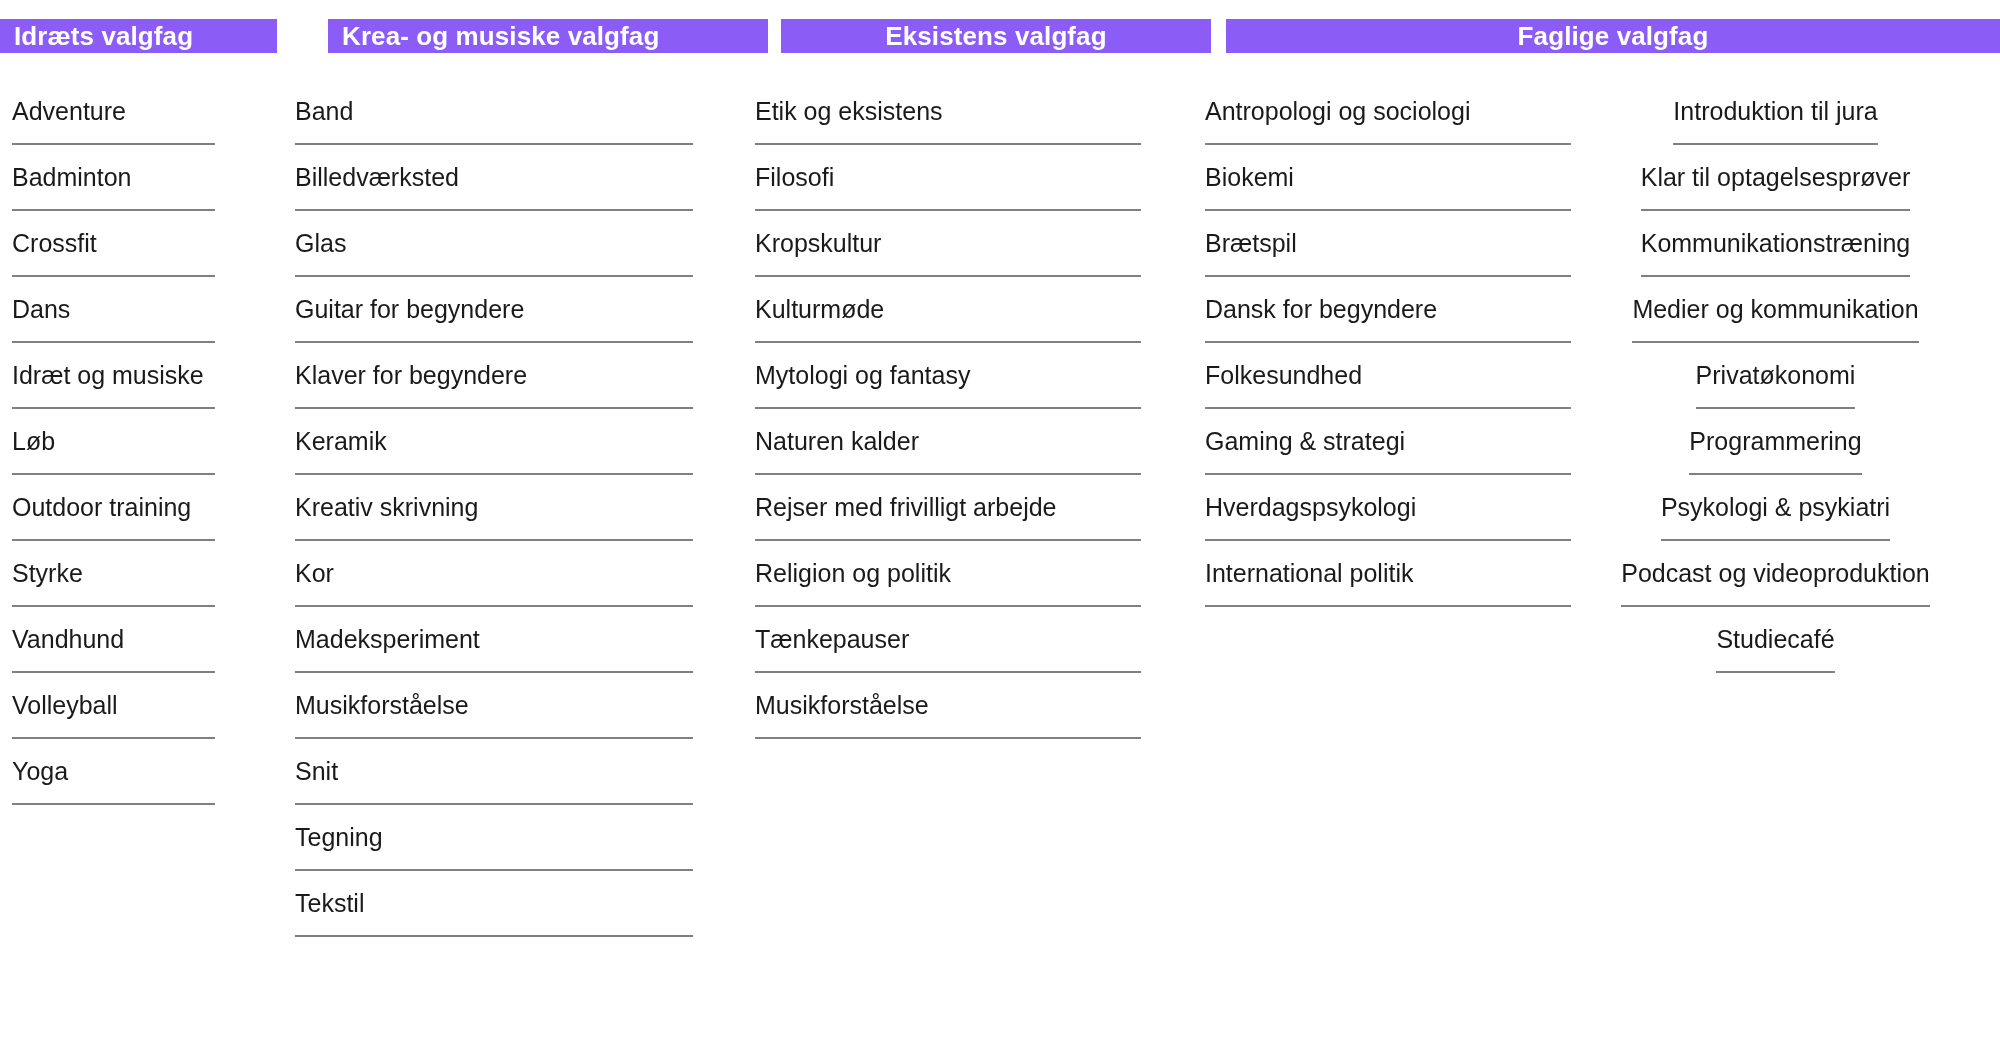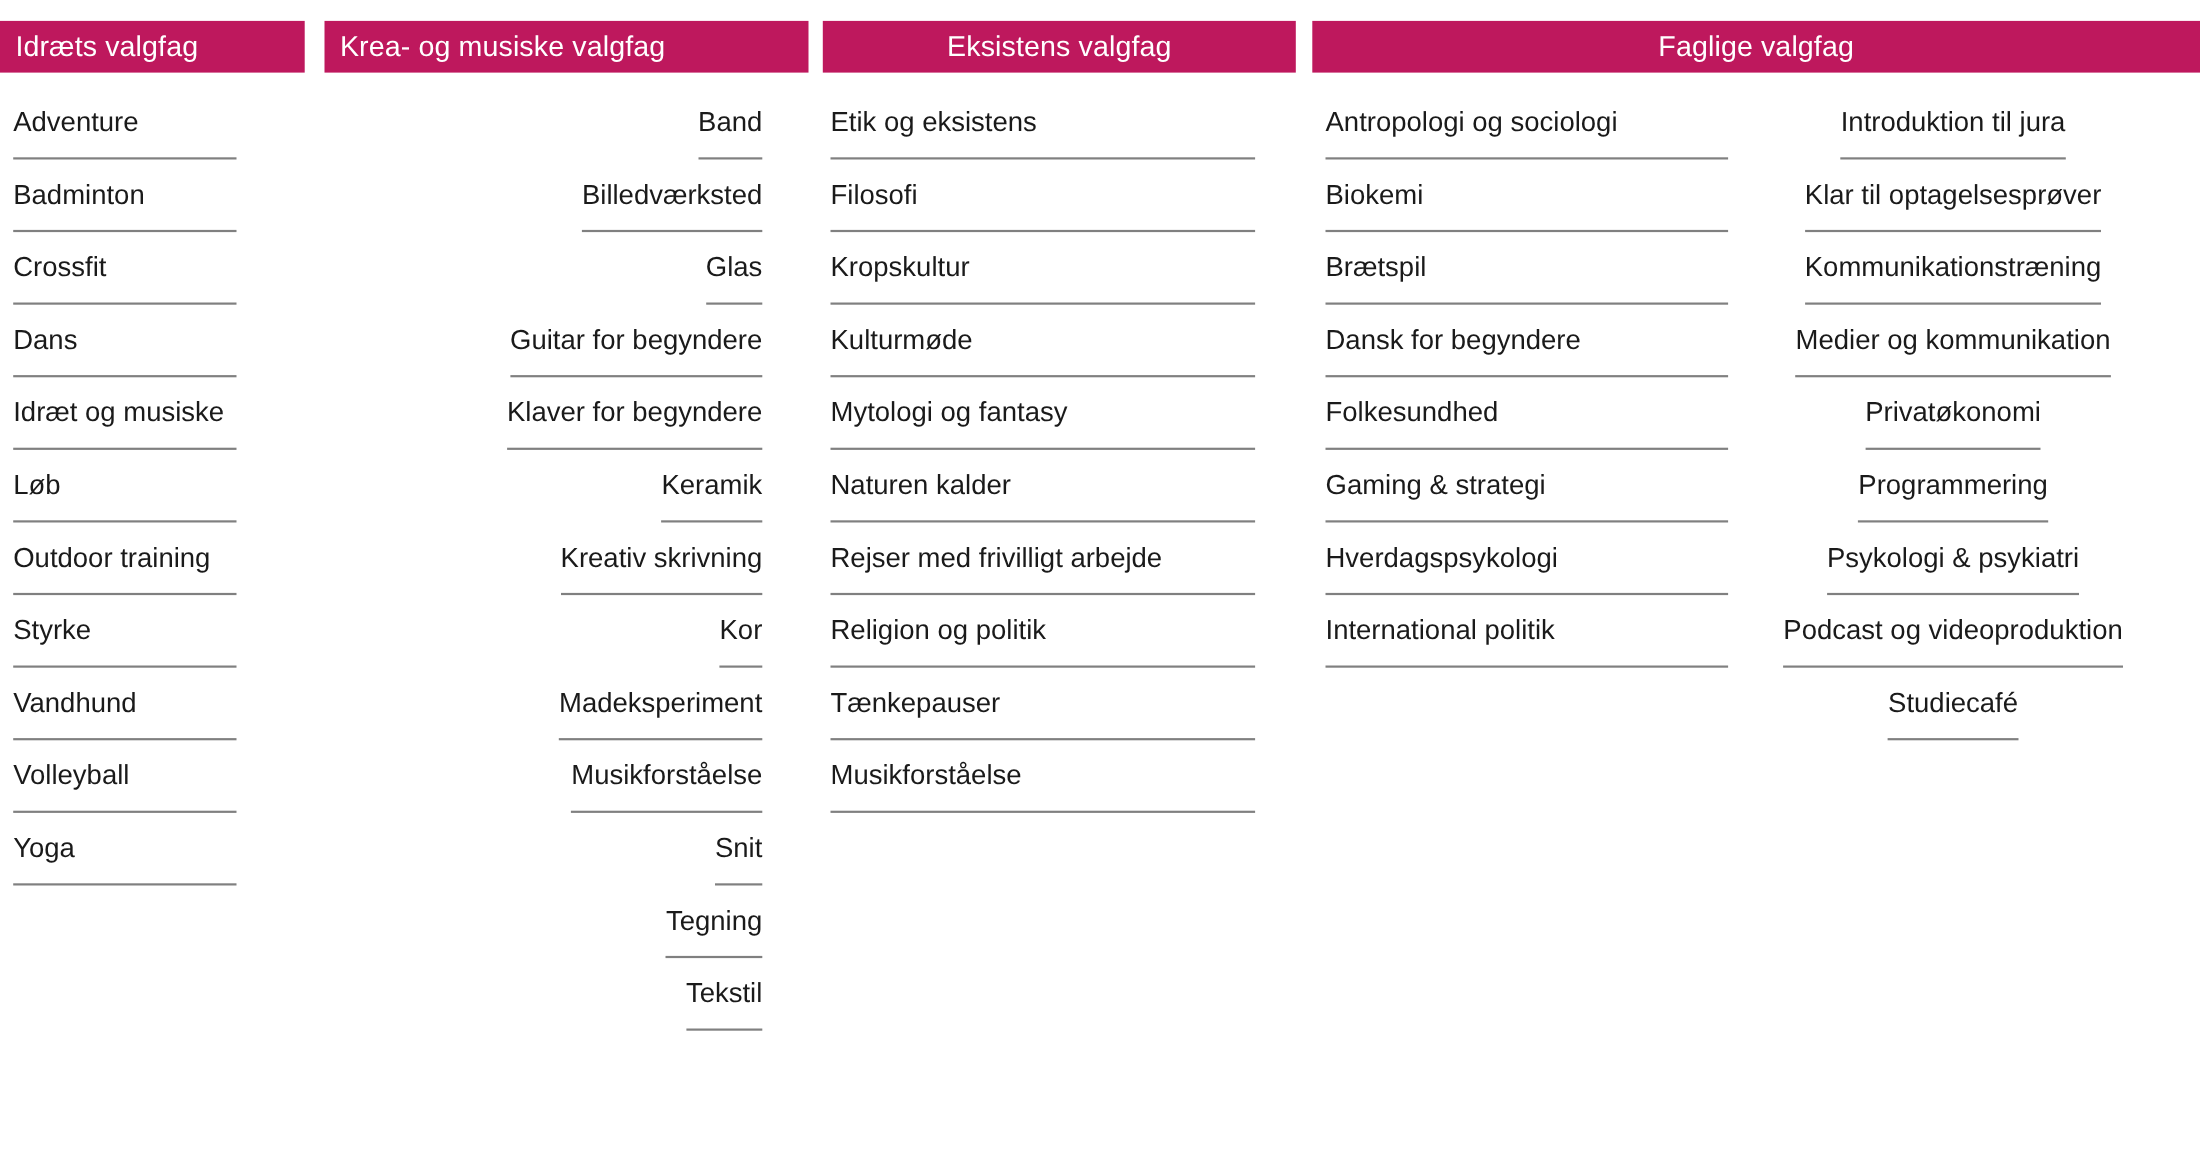--- a/index.html
+++ b/index.html
@@ -24,60 +24,60 @@
     position: absolute;
     left: 0;
     top: 19px;
     width: 2000px;
     height: 47px;
     display: flex;
     align-items: stretch;
   }
 
   .cat-header {
-    background: #be185d;
+    background: #8b5cf6;
     color: #ffffff;
-    font-weight: normal;
+    font-weight: bold;
     font-size: 26px;
     letter-spacing: .1px;
     display: flex;
     align-items: center;
-    height: 47px;
+    height: 34px;
     white-space: nowrap;
   }
 
   .cat-header.align-left   { justify-content: flex-start; padding-left: 14px; }
   .cat-header.align-center { justify-content: center; }
 
   .gap-18 { width: 18px; flex: 0 0 18px; }
   .gap-13 { width: 13px; flex: 0 0 13px; }
   .gap-15 { width: 15px; flex: 0 0 15px; }
 
   .hdr-1 { flex: 0 0 277px; }
-  .hdr-2 { flex: 0 0 440px; }
+  .hdr-2 { flex: 0 0 440px; margin-left: 33px; }
   .hdr-3 { flex: 0 0 430px; }
   .hdr-4 { flex: 1 1 auto; }
 
   
   .columns {
     position: absolute;
     left: 0;
     top: 79px;
     width: 2000px;
     display: flex;
     align-items: flex-start;
   }
 
   .col {
     display: flex;
     flex-direction: column;
   }
 
   .col-1 { flex: 0 0 277px; padding-left: 12px; padding-right: 62px; }
-  .col-2 { flex: 0 0 458px; padding-left: 18px; padding-right: 42px; align-items: flex-end; }
+  .col-2 { flex: 0 0 458px; padding-left: 18px; padding-right: 42px; }
   .col-3 { flex: 0 0 448px; padding-left: 20px; padding-right: 42px; }
   .col-4 { flex: 0 0 408px; padding-left: 22px; padding-right: 20px; text-align: right; }
   .col-5 { flex: 1 1 auto;  padding-left: 22px; padding-right: 62px; align-items: center; }
 
   .course {
     font-size: 25px;
     line-height: 1;
     color: #1a1a1a;
     height: 66px;
     display: flex;

